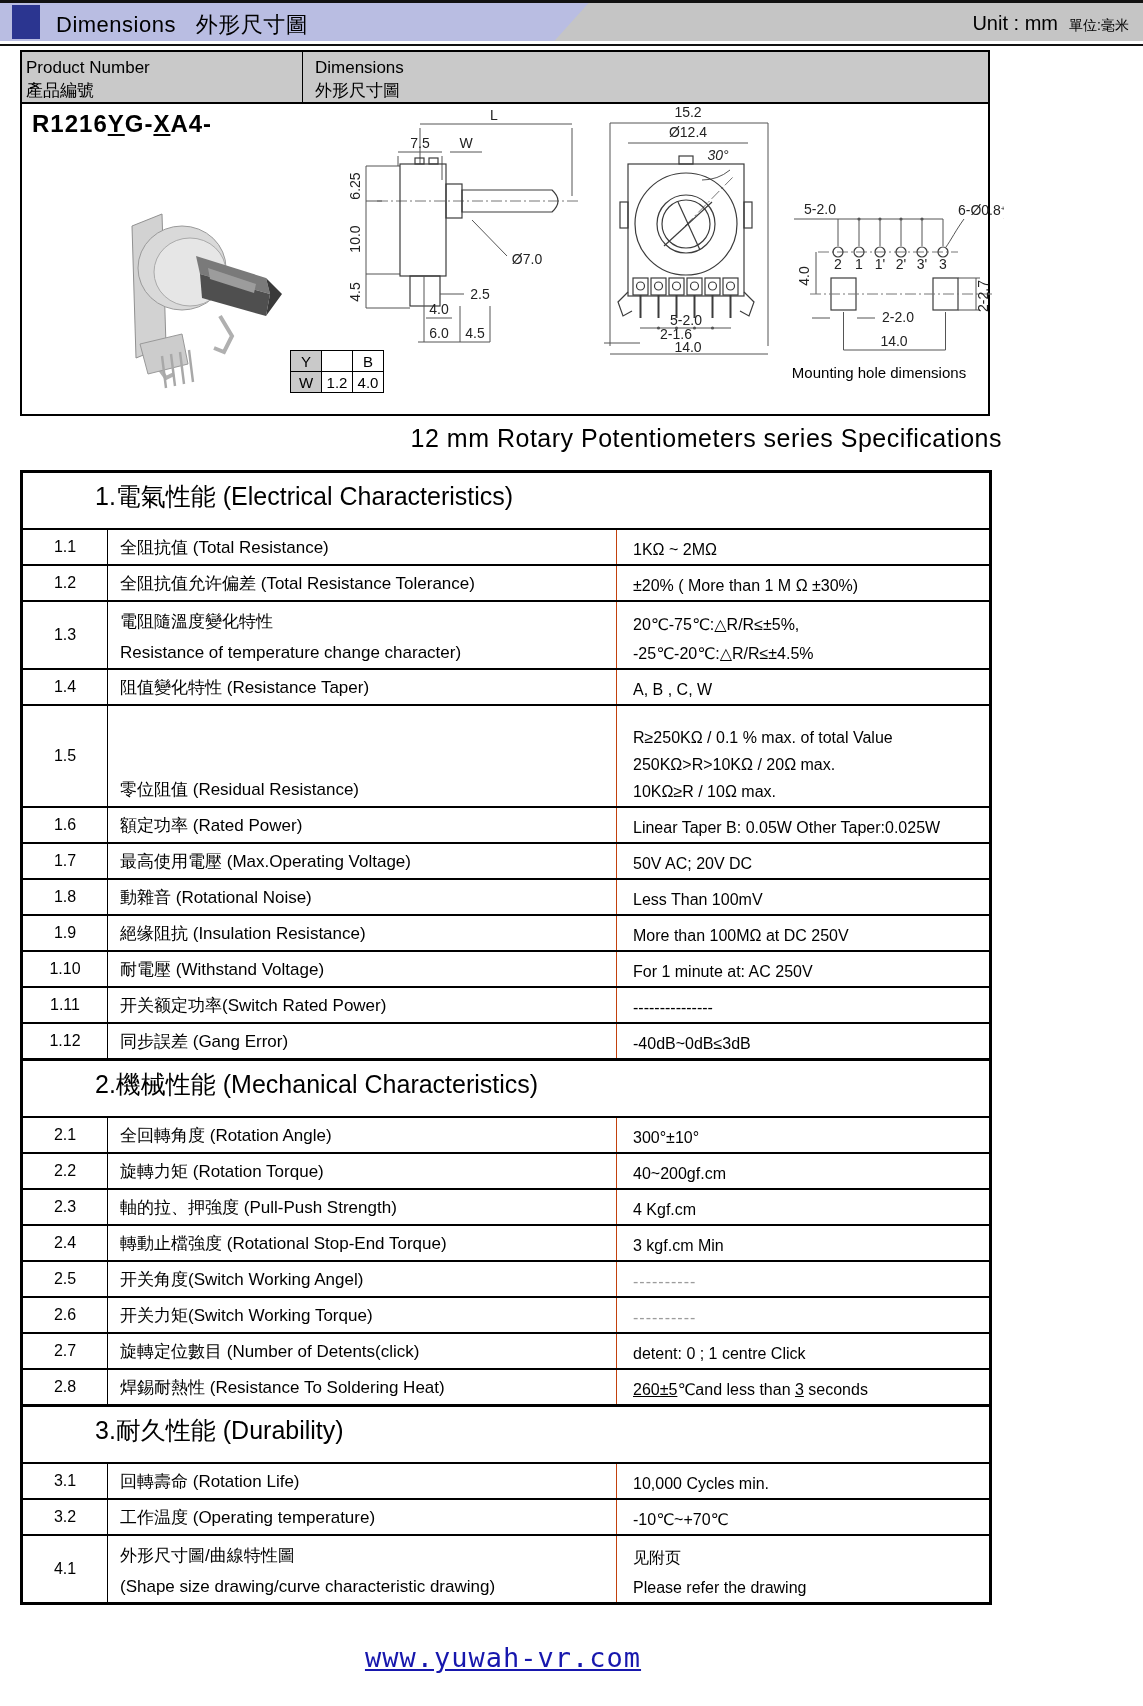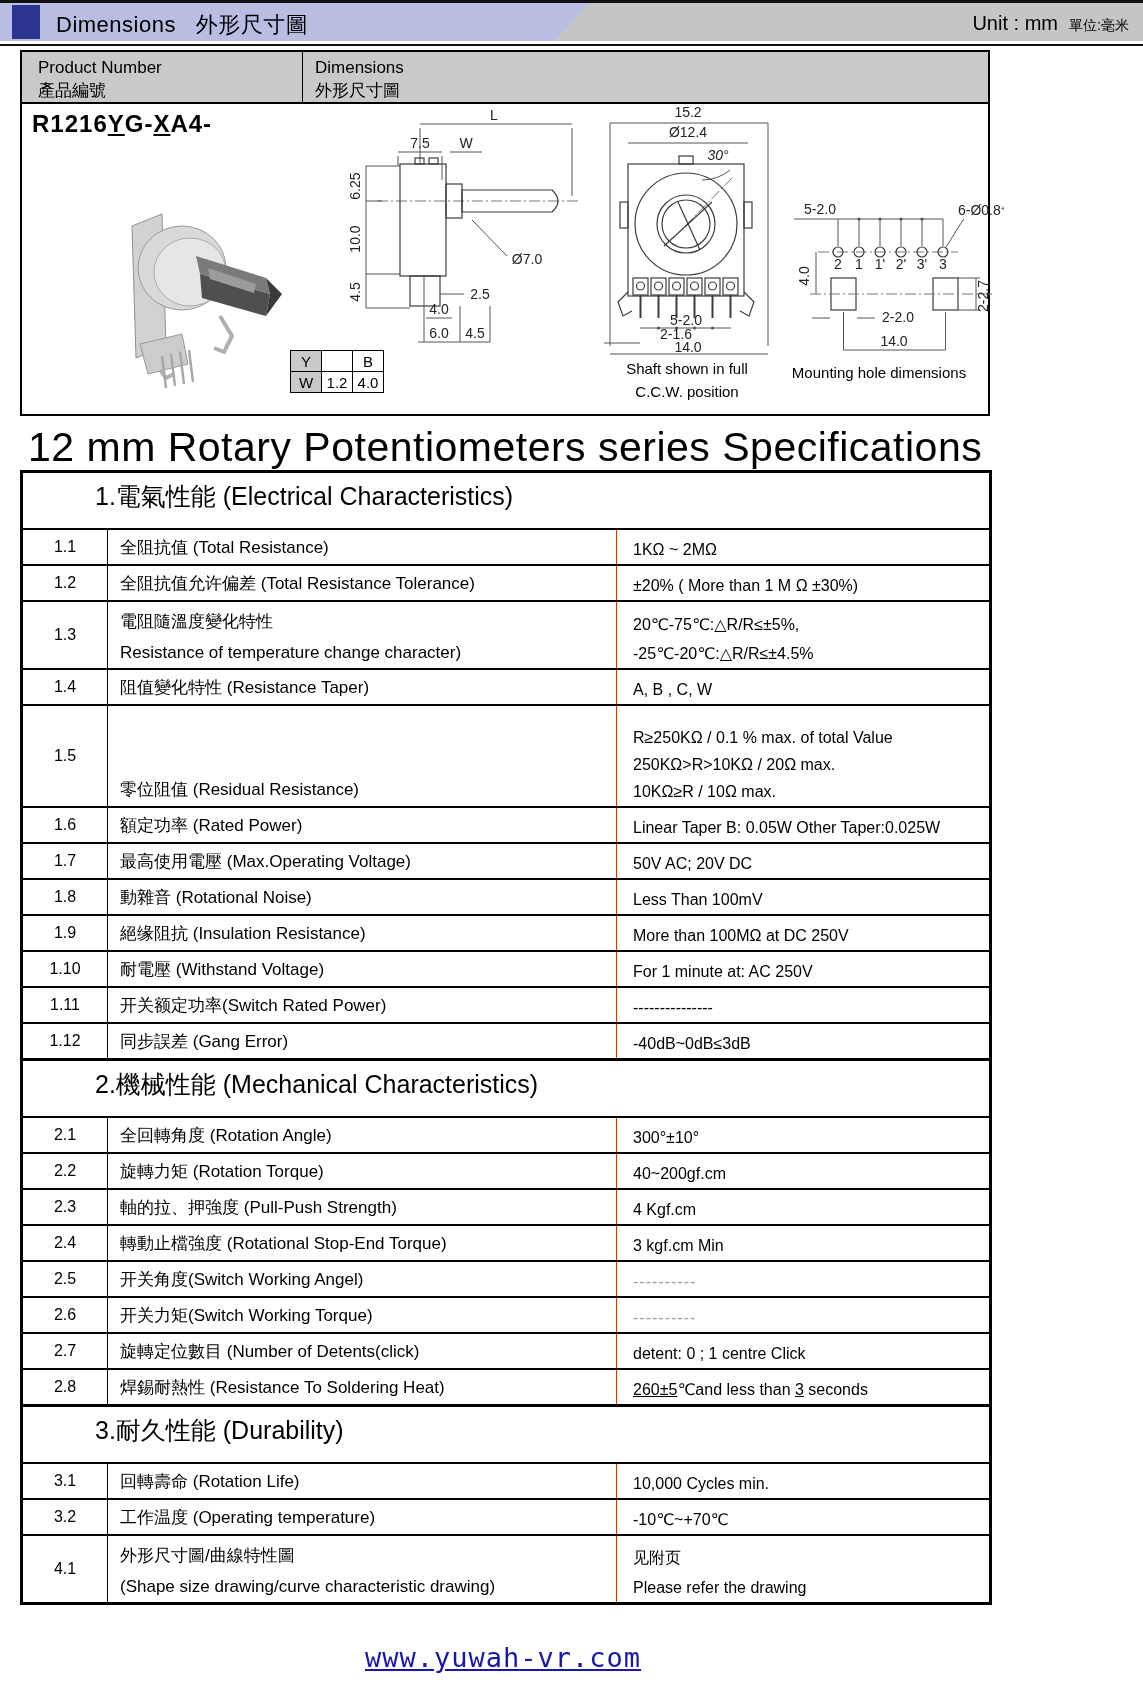--- a/index.html
+++ b/index.html
@@ -10,37 +10,37 @@
   .topbar-lav{position:absolute;left:0;top:0;width:100%;height:100%;background:#b9bde2;
        clip-path:polygon(0 0,51.5% 0,48.5% 100%,0 100%)}
   .navy{position:absolute;left:12px;top:2px;width:28px;height:34px;background:#2b3590}
   .bar-title{position:absolute;left:56px;top:7px;font-size:22px;letter-spacing:.5px}
   .bar-unit{position:absolute;right:14px;top:9px;font-size:20px}
   .bar-unit .zh{font-size:14px}
   .rule2{position:absolute;left:0;top:44px;width:100%;height:2px;background:#111}
 
   .pbox{position:absolute;left:20px;top:50px;width:966px;height:362px;border:2px solid #000;background:#fff}
   .pbox-head{display:flex;height:52px;background:#c9c9c9;border-bottom:2px solid #000;box-sizing:border-box}
-  .ph1{width:281px;border-right:1px solid #000;padding:5px 16px;font-size:17px;line-height:1.35;box-sizing:border-box}
+  .ph1{width:281px;border-right:1px solid #000;padding:5px 4px;font-size:17px;line-height:1.35;box-sizing:border-box}
   .ph2{flex:1;padding:5px 12px;font-size:17px;line-height:1.35}
   .pbody{position:relative;height:308px}
   .pn{position:absolute;left:10px;top:6px;font-size:24px;font-weight:bold;letter-spacing:1px}
   .pn u{text-decoration:underline}
   .caption{position:absolute;font-size:15px;text-align:center;line-height:1.5}
   .ybt{position:absolute;left:268px;top:246px;border-collapse:collapse}
   .ybt td{border:1px solid #000;width:30px;height:20px;text-align:center;font-size:15px;padding:0}
   .ybt .g{background:#c9c9c9}
 
   svg text{font-family:"Liberation Sans","DejaVu Sans",sans-serif;fill:#222;font-size:14px}
   svg .thin{stroke:#555;stroke-width:1;fill:none}
   svg .out{stroke:#3c3c3c;stroke-width:1.2;fill:none}
   svg .cl{stroke:#777;stroke-width:1;fill:none;stroke-dasharray:11 3 2 3}
   svg .pinline{stroke:#3c3c3c;stroke-width:2;fill:none}
 
-  .title{position:absolute;left:28px;top:424px;width:966px;text-align:left;font-size:41px;letter-spacing:.5px}
+  .title{position:absolute;left:36px;top:424px;width:966px;text-align:right;font-size:25px;letter-spacing:.5px}
 
   .spec{position:absolute;left:20px;top:470px;width:966px;border:3px solid #000;background:#fff}
   .sec-title{border-top:3px solid #000;padding:7px 0 15px 72px;font-size:25px}
   .sec-first{border-top:none}
   .srow{display:flex;border-top:2px solid #000;min-height:34px;align-items:stretch}
   .c-num{width:84px;border-right:1px solid #000;display:flex;align-items:center;justify-content:center;font-size:16px;flex:none}
   .c-label{flex:1;border-right:1px solid #c2410c;display:flex;flex-direction:column;justify-content:flex-end;padding:5px 12px;font-size:17px;gap:10px;box-sizing:border-box}
   .c-value{width:372px;flex:none;display:flex;flex-direction:column;justify-content:flex-end;padding:5px 16px;font-size:16px;gap:10px;box-sizing:border-box}
   .h2row{min-height:66px}
   .h3row{min-height:100px}.h3row .c-value{gap:9px}
@@ -232,24 +232,20 @@
       <line class="thin" x1="89.5" y1="112" x2="89.5" y2="150"></line>
       <line class="thin" x1="191.5" y1="112" x2="191.5" y2="150"></line>
       <line class="thin" x1="89.5" y1="150" x2="191.5" y2="150"></line>
       <text x="140" y="146" text-anchor="middle">14.0</text>
       <line class="thin" x1="222" y1="78" x2="222" y2="110"></line>
       <line class="thin" x1="204" y1="78" x2="226" y2="78"></line>
       <line class="thin" x1="204" y1="110" x2="226" y2="110"></line>
       <text x="234" y="96" text-anchor="middle" transform="rotate(-90 234 96)">2-2.7</text>
     </svg>
 
-    <div class="caption" style="left:560px;top:254px;width:210px">
-      <div>Shaft shown in full</div>
-      <div>C.C.W. position</div>
-    </div>
     <div class="caption" style="left:732px;top:258px;width:250px">Mounting hole dimensions</div>
 
     <table class="ybt">
       <tbody>
           <tr>
         <td class="g">Y</td>
         <td></td>
         <td>B</td>
       </tr>
       <tr>

